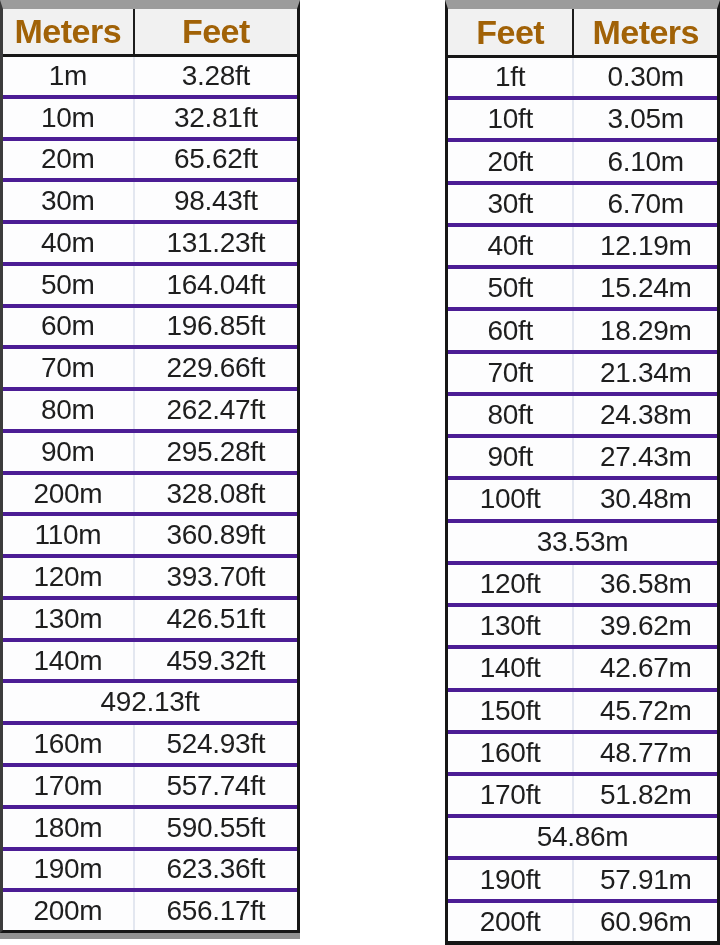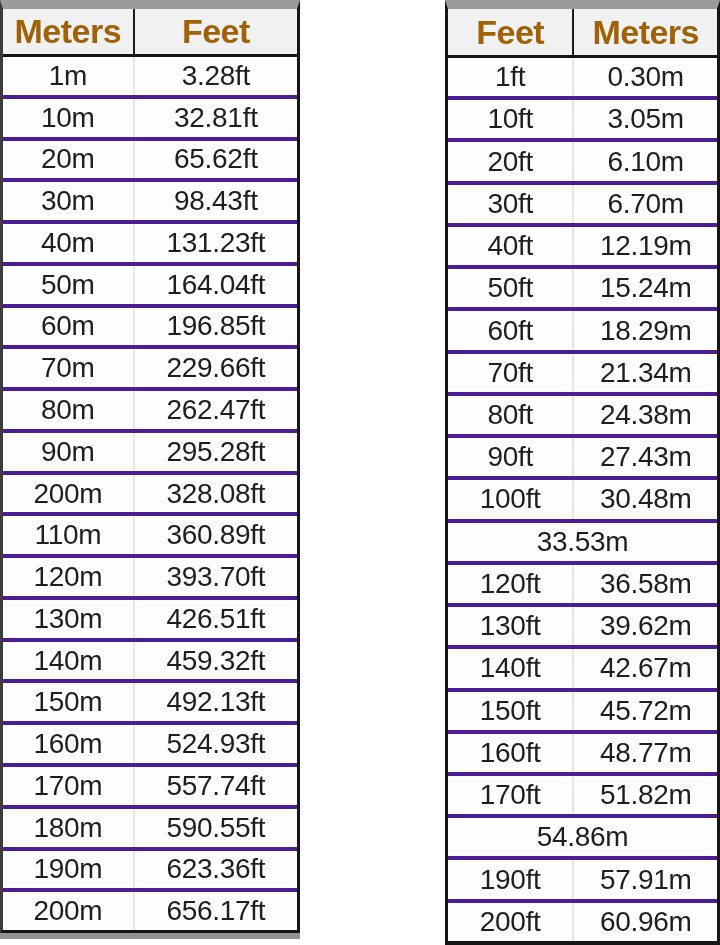--- a/index.html
+++ b/index.html
@@ -133,21 +133,20 @@
         </div>
         <div class="tr">
           <div class="td td-first">130m</div>
           <div class="td td-rest">426.51ft</div>
         </div>
         <div class="tr">
           <div class="td td-first">140m</div>
           <div class="td td-rest">459.32ft</div>
         </div>
         <div class="tr">
-          <div class="td td-first">150m</div>
           <div class="td td-rest">492.13ft</div>
         </div>
         <div class="tr">
           <div class="td td-first">160m</div>
           <div class="td td-rest">524.93ft</div>
         </div>
         <div class="tr">
           <div class="td td-first">170m</div>
           <div class="td td-rest">557.74ft</div>
         </div>

